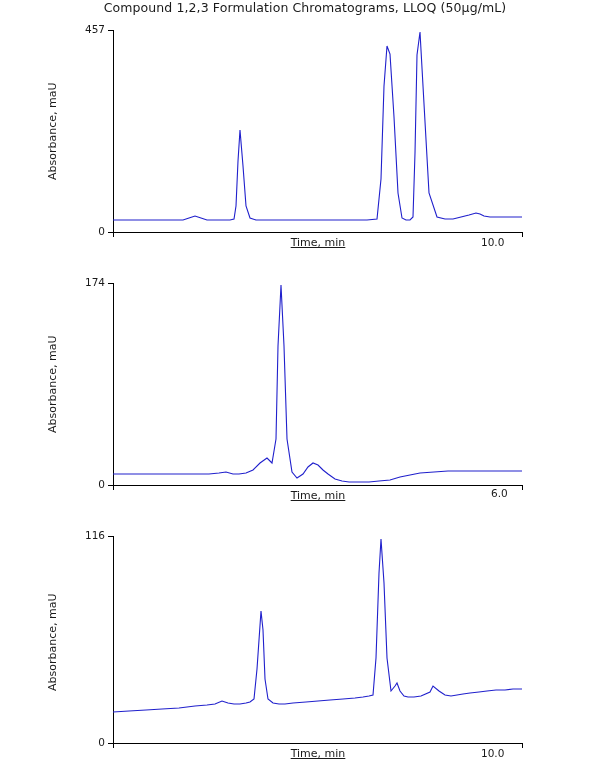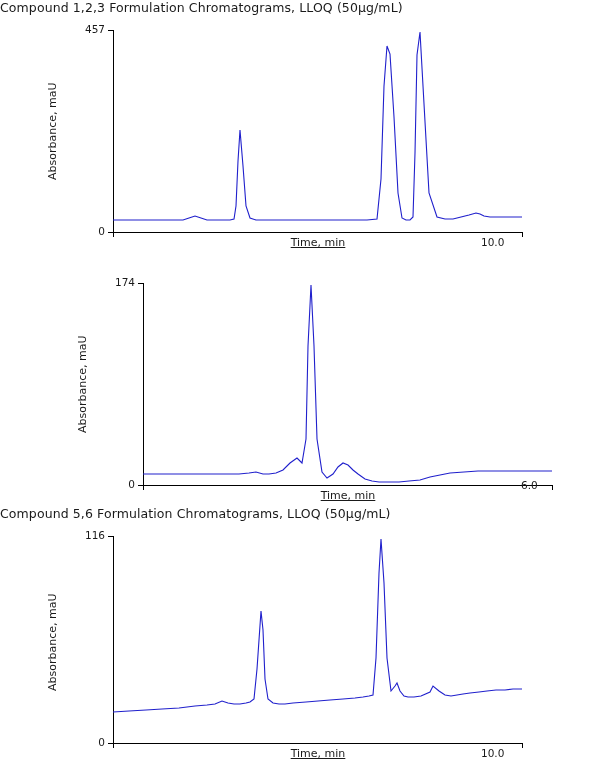--- a/index.html
+++ b/index.html
@@ -22,21 +22,21 @@
   .panel {
     position: absolute;
     left: 0;
     width: 610px;
   }
   .panel-title {
     position: absolute;
     top: 0;
     left: 0;
     width: 610px;
-    text-align: left;
+    text-align: center;
     font-size: 12.5px;
     color: #1a1a1a;
     letter-spacing: 0.1px;
   }
   .plot-area {
     position: absolute;
     left: 113px;
   }
   .axis-line {
     position: absolute;
@@ -114,42 +114,41 @@
       <div class="axis-text ymax-label" style="left:-50px; top:-7px; width:42px;">457</div>
       <div class="axis-text ymax-label" style="left:-50px; top:195px; width:42px;">0</div>
       <div class="axis-text" style="left:368px; top:206px;">10.0</div>
       <div class="axis-text xlabel" style="left:135px; top:206px; width:140px;">Time, min</div>
       <div class="ylabel-rot" style="left:-67px; top:150px;">Absorbance, maU</div>
     </div>
   </div>
 
   <div class="panel" style="top:253px; height:250px;">
 
-    <div class="plot-area" style="top:30px; width:410px; height:203px;margin-left:30px;">
+    <div class="plot-area" style="top:30px; width:410px; height:203px;">
       <div class="axis-line y-axis" style="left:0; top:0; height:203px;"></div>
       <div class="axis-line x-axis" style="left:0; top:202px; width:410px;"></div>
       <div class="tick tick-y" style="top:0px;"></div>
       <div class="tick tick-y" style="top:202px;"></div>
       <div class="tick tick-x" style="left:0px; top:202px;"></div>
       <div class="tick tick-x" style="left:409px; top:202px;"></div>
 
       <svg class="trace" width="410" height="203" viewBox="0 0 410 203" preserveAspectRatio="none">
         <polyline fill="none" stroke="#2020cc" stroke-width="1.1" points="0,191 14,191 27,191 41,191 55,191 68,191 82,191 96,191 106,190 113,189 120,191 126,191 133,190 140,187 147,180 154,175 159,180 163,156 165,63 168,2 171,63 174,156 179,189 184,195 190,191 195,184 200,180 205,182 210,187 215,191 222,196 229,198 236,199 246,199 256,199 266,198 277,197 287,194 297,192 307,190 321,189 335,188 348,188 362,188 376,188 389,188 400,188 409,188"></polyline>
       </svg>
 
       <div class="axis-text ymax-label" style="left:-50px; top:-7px; width:42px;">174</div>
       <div class="axis-text ymax-label" style="left:-50px; top:195px; width:42px;">0</div>
-      <div class="axis-text" style="left:378px; top:196px;">6.0</div>
+      <div class="axis-text" style="left:378px; top:204px;">6.0</div>
       <div class="axis-text xlabel" style="left:135px; top:206px; width:140px;">Time, min</div>
       <div class="ylabel-rot" style="left:-67px; top:150px;">Absorbance, maU</div>
     </div>
   </div>
 
   <div class="panel" style="top:506px; height:255px;">
-    <div class="panel-title">Compound 5,6 Formulation Chromatograms, LLOQ (50µg/mL)</div>
 
     <div class="plot-area" style="top:30px; width:410px; height:208px;">
       <div class="axis-line y-axis" style="left:0; top:0; height:208px;"></div>
       <div class="axis-line x-axis" style="left:0; top:207px; width:410px;"></div>
       <div class="tick tick-y" style="top:0px;"></div>
       <div class="tick tick-y" style="top:207px;"></div>
       <div class="tick tick-x" style="left:0px; top:207px;"></div>
       <div class="tick tick-x" style="left:409px; top:207px;"></div>
 
       <svg class="trace" width="410" height="208" viewBox="0 0 410 208" preserveAspectRatio="none">

